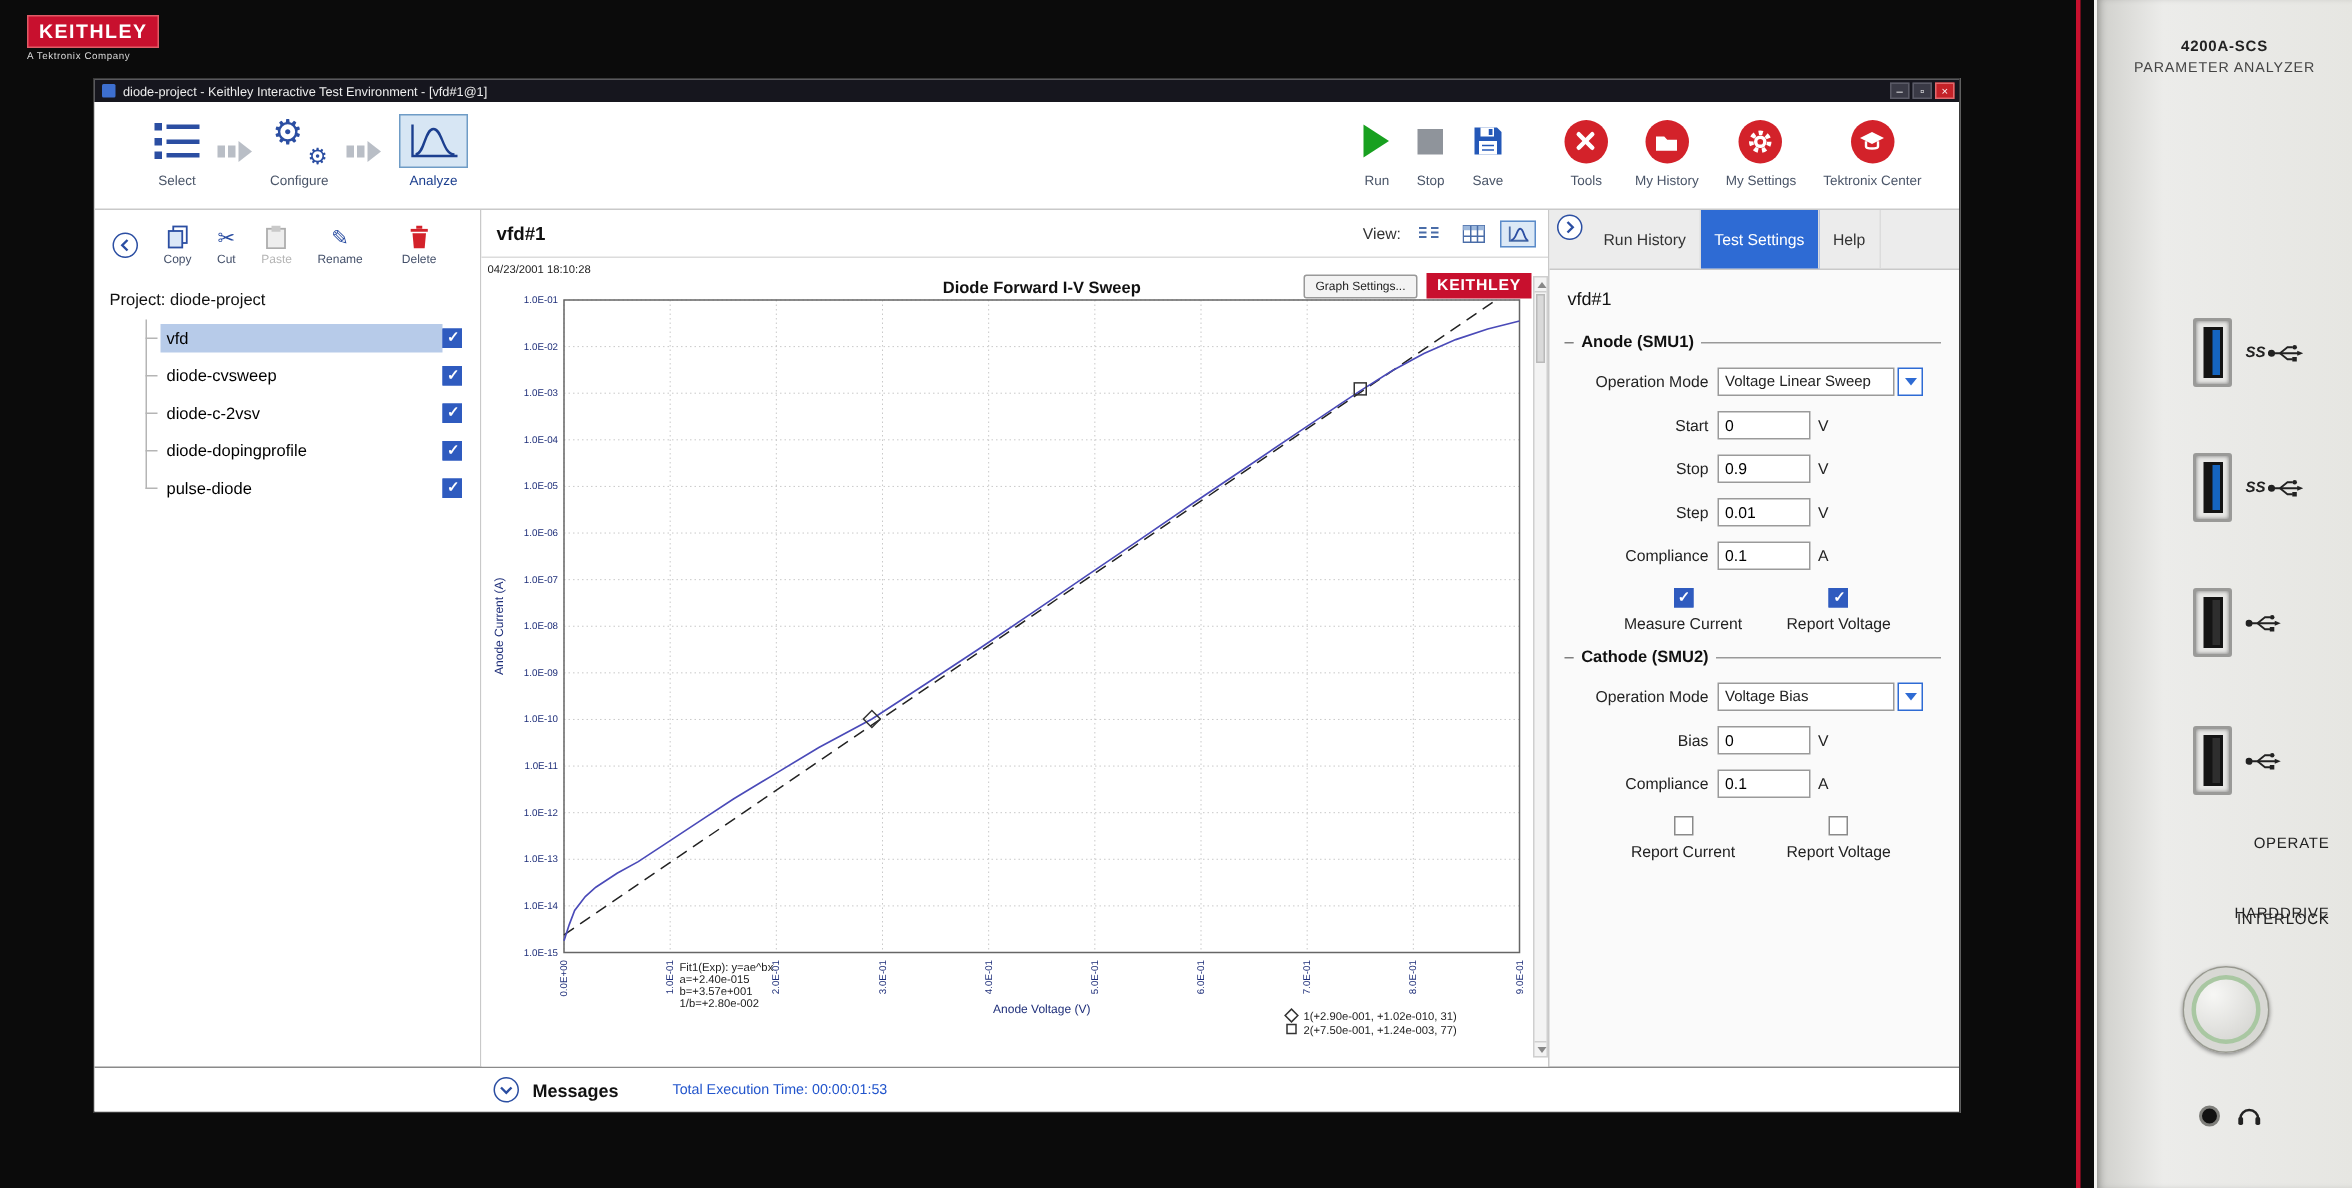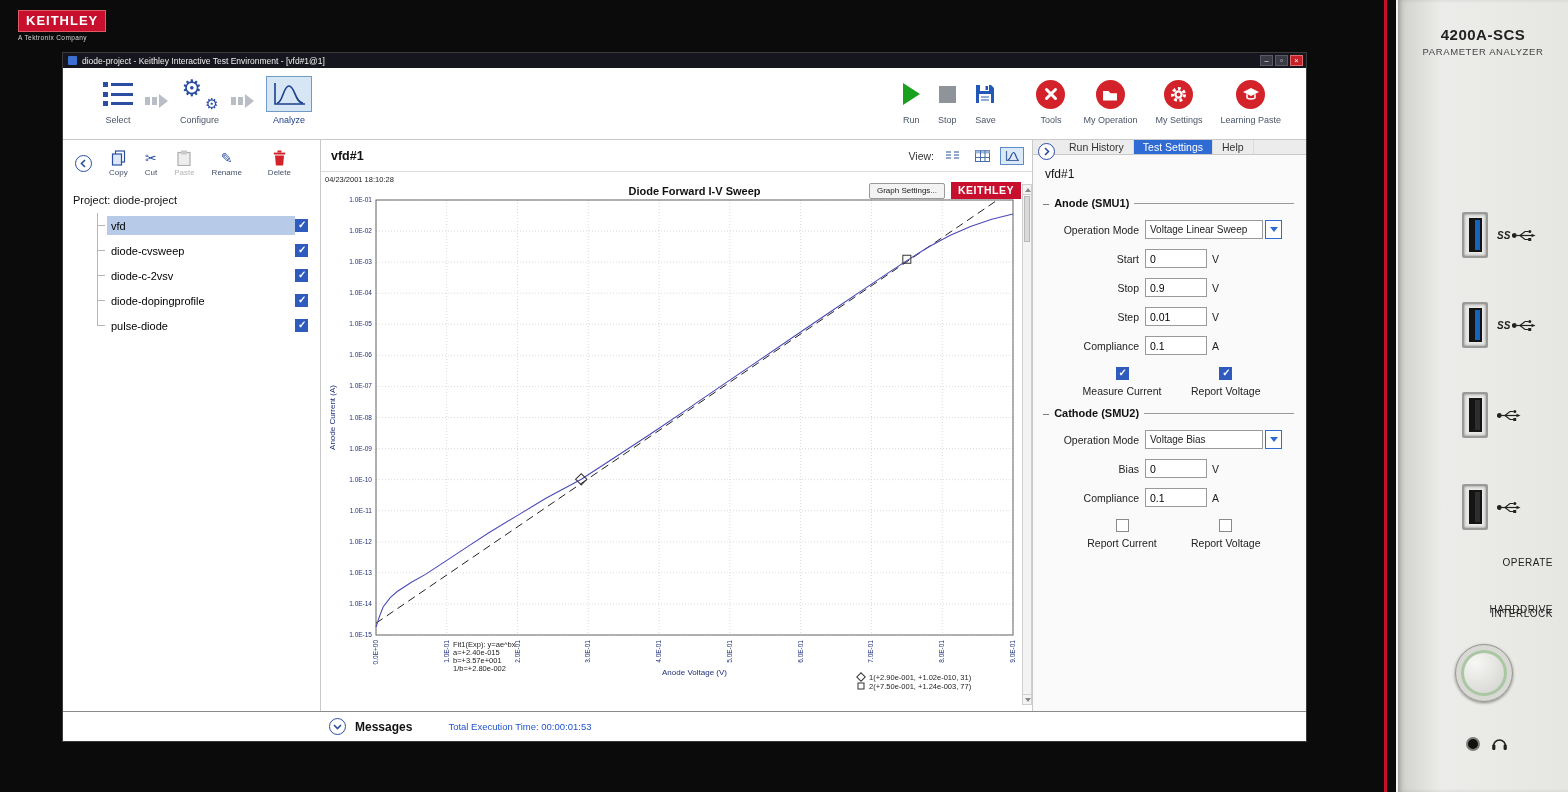--- a/index.html
+++ b/index.html
@@ -96,21 +96,21 @@
   .brand-badge { position:absolute; left:630px; top:10px; width:70px; height:17px; background:#c8102e; color:#fff; font-weight:bold; font-size:10.5px; text-align:center; line-height:17px; letter-spacing:.5px; }
   .vscroll { position:absolute; right:0; top:12px; bottom:6px; width:10px; border:1px solid #cfcfcf; background:#f3f3f3; cursor:pointer; }
   .vscroll .arr { position:absolute; left:0; right:0; height:10px; border-bottom:1px solid #cfcfcf; }
   .vscroll .arr::after { content:""; position:absolute; left:2px; top:3px; border-left:3px solid transparent; border-right:3px solid transparent; border-bottom:4px solid #888; }
   .vscroll .arr.down { bottom:0; top:auto; border-bottom:none; border-top:1px solid #cfcfcf; }
   .vscroll .arr.down::after { border-bottom:none; border-top:4px solid #888; }
   .vscroll .thumb { position:absolute; left:1px; right:1px; top:11px; height:46px; background:#d9d9d9; border:1px solid #b9b9b9; }
 
   
   .settings-panel { width:274px; flex:0 0 auto; background:#fafafa; border-left:1px solid #c9c9c9; display:flex; flex-direction:column; }
-  .sp-tabs { height:15px; display:flex; align-items:stretch; background:#ececec; border-bottom:1px solid #c9c9c9; flex:0 0 auto; }
+  .sp-tabs { height:40px; display:flex; align-items:stretch; background:#ececec; border-bottom:1px solid #c9c9c9; flex:0 0 auto; }
   .sp-tabs .circle-btn { margin:3px 5px 0 5px; }
   .sp-tab { font-size:10.5px; color:#333; padding:0 9px; display:flex; align-items:center; border-right:1px solid #dcdcdc; cursor:pointer; white-space:nowrap; }
   .sp-tab.active { background:#2e6bd4; color:#fff; }
   .sp-body { padding:10px 12px 0 10px; font-size:10.5px; color:#222; }
   .sp-test-title { font-size:12px; color:#111; margin:2px 0 16px 2px; }
   .sec-head { display:flex; align-items:center; gap:5px; margin:8px 0 6px; font-weight:bold; font-size:11px; color:#111; }
   .sec-head::before { content:"–"; color:#555; font-weight:normal; }
   .sec-head .rule { flex:1; border-top:1px solid #999; }
   .frow { display:flex; align-items:center; height:29px; }
   .flabel { width:96px; text-align:right; margin-right:6px; color:#222; flex:0 0 auto; }
@@ -128,21 +128,21 @@
   
   .messages-bar { height:30px; border-top:1px solid #8a8a8a; display:flex; align-items:center; padding-left:266px; background:#fff; flex:0 0 auto; }
   .messages-bar .circle-btn { margin-right:9px; }
   .msg-label { font-weight:bold; font-size:12px; color:#111; margin-right:36px; }
   .msg-exec { font-size:9.5px; color:#2255cc; }
 
   
   .inst-stripe { position:absolute; left:1384px; top:0; width:3px; height:792px; background:#c8102e; }
   .inst-panel { position:absolute; left:1396px; top:0; width:172px; height:792px; background:linear-gradient(90deg,#cfcfcb,#ececea 26%,#e6e6e2); border-left:2px solid #f5f5f3; box-shadow:inset 4px 0 6px -3px rgba(0,0,0,.35); }
   .inst-title { text-align:center; margin-top:26px; }
-  .inst-model { font-size:15px; font-weight:bold; color:#222; letter-spacing:.5px; }
+  .inst-model { font-size:10px; font-weight:bold; color:#222; letter-spacing:.5px; }
   .inst-sub { font-size:9.5px; color:#444; letter-spacing:.6px; margin-top:3px; }
   .usb-row { position:absolute; left:64px; display:flex; align-items:center; gap:9px; }
   .usb-port { width:26px; height:46px; background:#e8e8e6; border:2px solid #9a9a98; border-radius:2px; display:flex; align-items:center; justify-content:center; box-shadow:inset 0 0 3px #777; }
   .usb-slot { width:13px; height:34px; background:#141414; position:relative; }
   .usb-slot::after { content:""; position:absolute; right:2px; top:2px; bottom:2px; width:5px; background:#1565c0; }
   .usb-port.u2 .usb-slot::after { background:#2e2e2e; }
   .usb-sym { display:flex; align-items:center; gap:2px; }
   .ss-lbl { font-size:10px; font-weight:bold; color:#222; font-style:italic; }
   .inst-label { position:absolute; right:15px; font-size:10px; color:#222; letter-spacing:.5px; }
   .power-btn { position:absolute; left:57px; top:644px; width:58px; height:58px; border-radius:50%; background:radial-gradient(circle at 35% 32%,#f7f7f5,#c6c6c2); border:1px solid #97978f; box-shadow:0 1px 3px rgba(0,0,0,.45), inset 0 0 0 5px #d8d8d4, inset 0 0 0 8px #a9c7a2; cursor:pointer; }
@@ -263,21 +263,21 @@
           <div class="lbl">Tools</div>
         </div>
         <div class="tb-item">
           <div class="ico-slot">
               <div class="red-ico">
                 <svg width="16" height="13">
                   <path d="M1 3 h5.5 l2 2.2 H15 v7.3 H1 Z" fill="#fff"></path>
                 </svg>
               </div>
             </div>
-          <div class="lbl">My Operation</div>
+          <div class="lbl">My History</div>
         </div>
         <div class="tb-item">
           <div class="ico-slot">
               <div class="red-ico">
                 <svg width="17" height="17" viewBox="0 0 17 17">
                   <circle cx="8.5" cy="8.5" r="6" fill="none" stroke="#fff" stroke-width="3" stroke-dasharray="2.8 2.6"></circle>
                   <circle cx="8.5" cy="8.5" r="4.2" fill="#fff"></circle>
                   <circle cx="8.5" cy="8.5" r="1.9" fill="#d3222a"></circle>
                 </svg>
               </div>
@@ -286,21 +286,21 @@
         </div>
         <div class="tb-item">
           <div class="ico-slot">
               <div class="red-ico">
                 <svg width="18" height="15" viewBox="0 0 18 15">
                   <path d="M9 1 L17 5 L9 9 L1 5 Z" fill="#fff"></path>
                   <path d="M5 7.2 V10.6 C5 12.4 13 12.4 13 10.6 V7.2" fill="none" stroke="#fff" stroke-width="1.6"></path>
                 </svg>
               </div>
             </div>
-          <div class="lbl">Learning Paste</div>
+          <div class="lbl">Tektronix Center</div>
         </div>
       </div>
     </div>
 
     <div class="body-row">
 
       <div class="project-panel">
         <div class="pp-toolbar">
           <div class="circle-btn">
               <svg width="9" height="9" viewBox="0 0 9 9">

